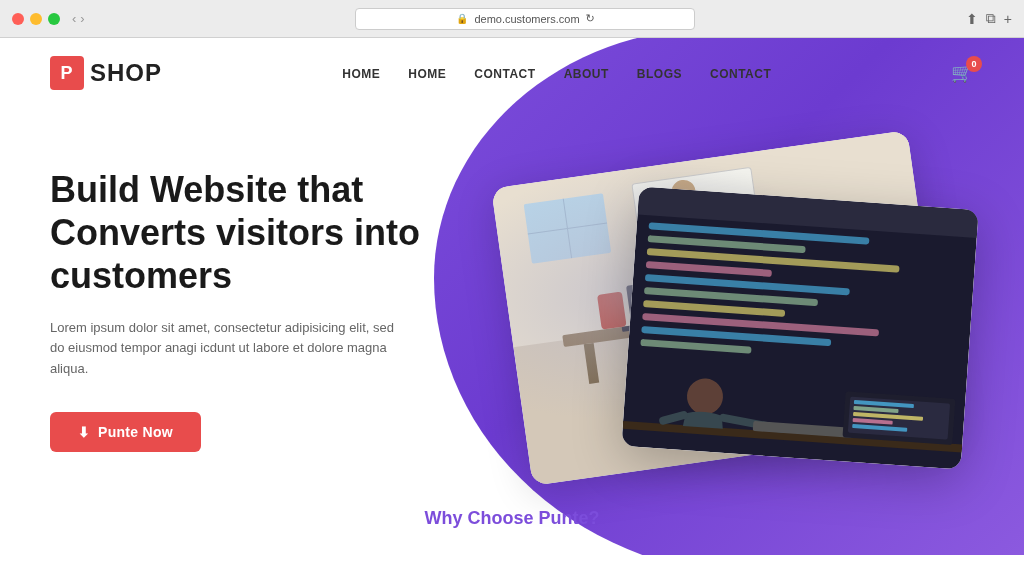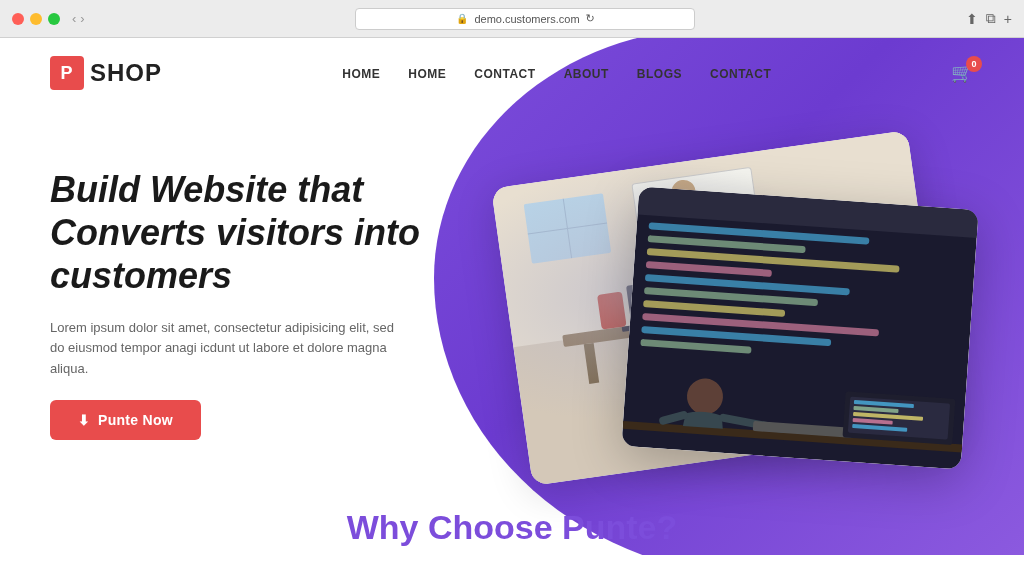--- a/index.html
+++ b/index.html
@@ -137,27 +137,26 @@
     .hero-text {
       flex: 0 0 420px;
       padding-top: 30px;
     }
     .hero-title {
       font-size: 36px;
       font-weight: 800;
       color: #1a1a1a;
       line-height: 1.2;
       margin-bottom: 20px;
-      font-style: italic;
     }
     .hero-desc {
       font-size: 13px;
       color: #666;
       line-height: 1.6;
-      margin-bottom: 20px;
+      margin-bottom: 32px;
       max-width: 360px;
     }
     .build-btn {
       display: inline-flex;
       align-items: center;
       gap: 8px;
       background: #e84c4c;
       color: #fff;
       border: none;
       border-radius: 6px;
@@ -250,21 +249,21 @@
     }
 
     
     .bottom-preview {
       position: relative;
       z-index: 5;
       text-align: center;
       padding-top: 20px;
     }
     .bottom-preview h2 {
-      font-size: 34px;
+      font-size: 18px;
       font-weight: 800;
       color: #1a1a1a;
     }
     .bottom-preview h2 span { color: #7c4ddb; }
   </style>
 </head>
 <body>
 
 <div class="browser-chrome">
   <div class="traffic-lights">

